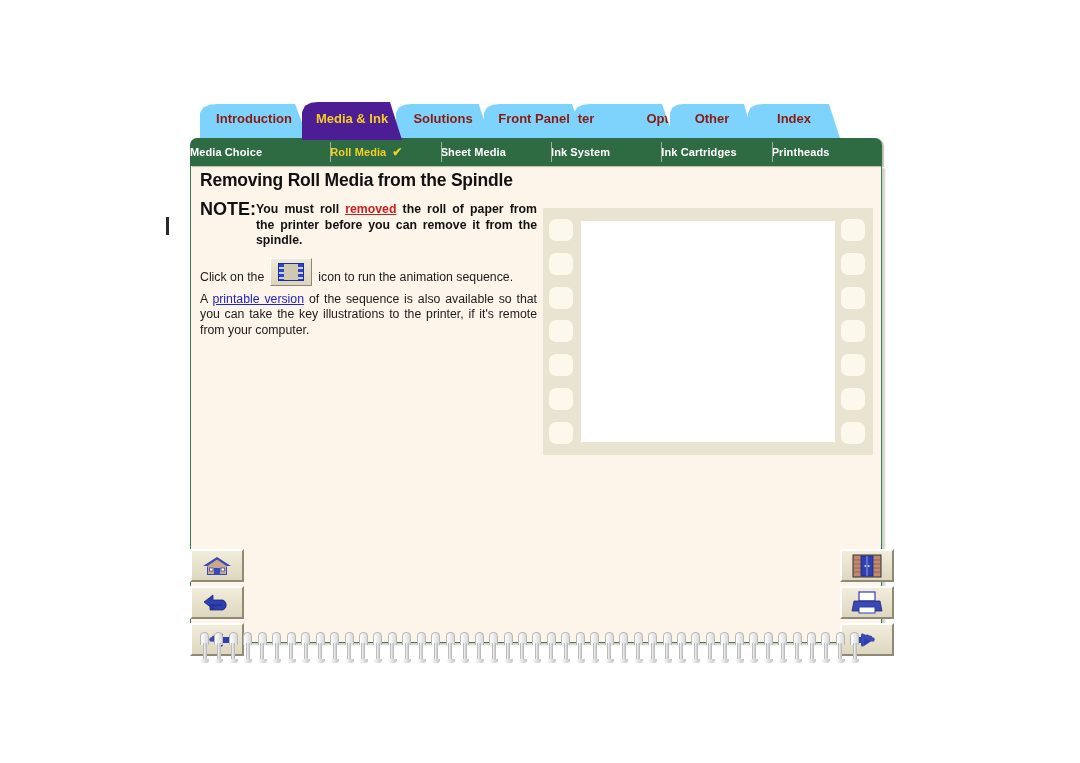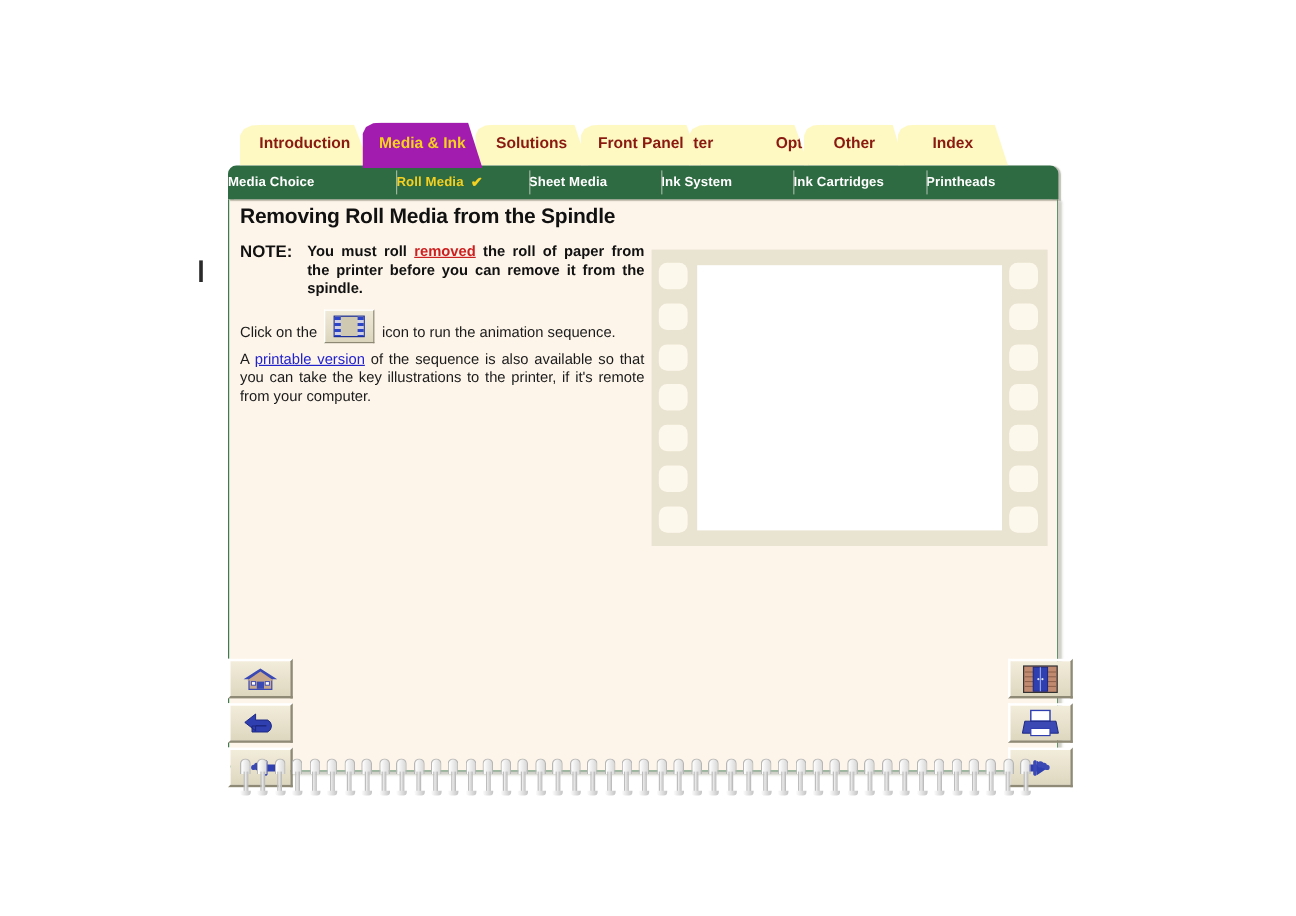--- a/index.html
+++ b/index.html
@@ -43,39 +43,39 @@
     position: absolute;
     left: 0px;
     top: 0px;
     width: 718px;
     height: 40px;
   }
   .tab {
     position: absolute;
     top: 6px;
     height: 34px;
-    background: #fef9c3;
+    background: #7dd3fc;
     color: #8a1a10;
     font-size: 13px;
     font-weight: bold;
     text-align: center;
     line-height: 1.05;
     display: flex;
     align-items: center;
     justify-content: center;
     box-sizing: border-box;
     padding: 0 6px 4px 6px;
     border-top-left-radius: 9px;
     border-top-right-radius: 3px;
     clip-path: polygon(0% 26%, 3% 10%, 9% 2%, 16% 0%, 88% 0%, 100% 100%, 0% 100%);
     filter: drop-shadow(2px 1px 1px rgba(120,115,95,0.55));
   }
   .tab.two-line { line-height: 1.12; }
   .tab.active {
-    background: #a21caf;
+    background: #4c1d95;
     color: #f5d020;
     top: 4px;
     height: 38px;
     z-index: 9;
     filter: drop-shadow(2px 1px 1px rgba(60,80,60,0.5));
   }
 
   
   #subnav {
     position: absolute;
@@ -168,21 +168,21 @@
   
   .note-block {
     display: flex;
     gap: 0px;
     margin: 0 0 9px 0;
   }
   .note-label {
     width: 56px;
     flex: 0 0 56px;
     font-weight: bold;
-    font-size: 14px;
+    font-size: 18px;
     color: #111;
   }
   .note-body {
     flex: 1 1 auto;
     font-weight: bold;
     font-size: 12.3px;
     color: #111;
     text-align: justify;
     line-height: 15.5px;
   }

